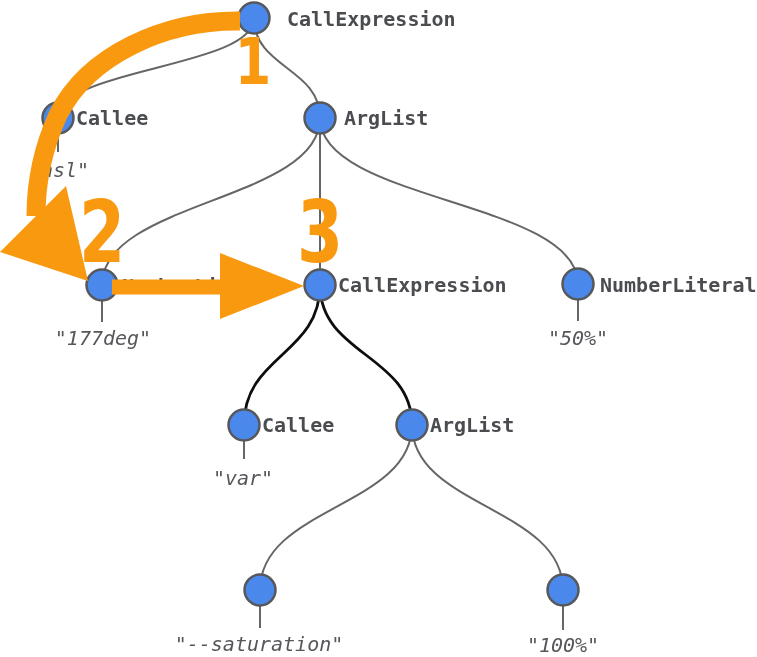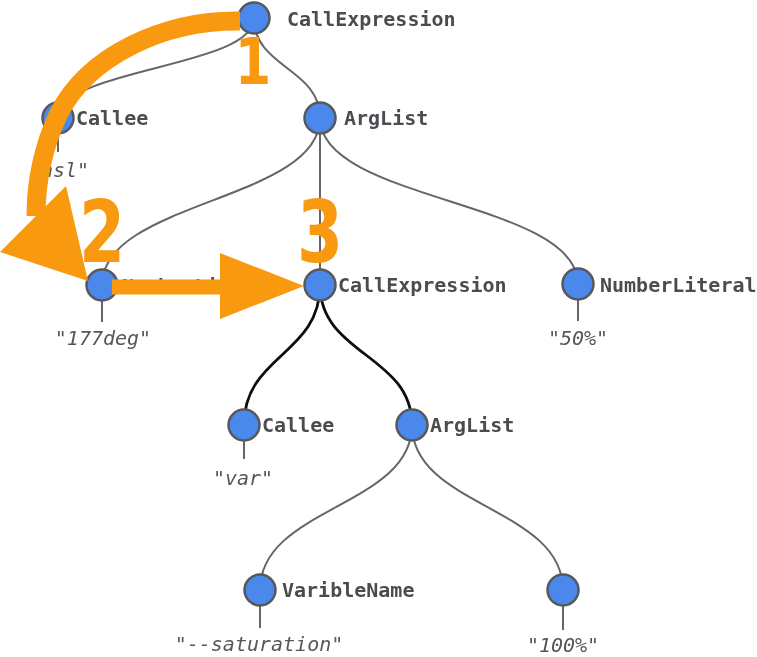--- a/index.html
+++ b/index.html
@@ -56,21 +56,20 @@
   </svg>
 
   <span class="label" style="left:287px;top:6px">CallExpression</span>
   <span class="label" style="left:76px;top:105px">Callee</span>
   <span class="label" style="left:344px;top:105px">ArgList</span>
   <span class="label" style="left:122px;top:273px">NumberLiteral</span>
   <span class="label" style="left:338px;top:272px">CallExpression</span>
   <span class="label" style="left:600px;top:272px">NumberLiteral</span>
   <span class="label" style="left:262px;top:412px">Callee</span>
   <span class="label" style="left:430px;top:412px">ArgList</span>
-  <span class="label" style="left:282px;top:577px">VaribleName</span>
 
   <span class="value" style="left:-61px;top:157px">"hsl"</span>
   <span class="value" style="left:-17px;top:325px">"177deg"</span>
   <span class="value" style="left:458px;top:325px">"50%"</span>
   <span class="value" style="left:123px;top:465px">"var"</span>
   <span class="value" style="left:139px;top:631px">"--saturation"</span>
   <span class="value" style="left:443px;top:632px">"100%"</span>
 
   <svg class="layer-nodes" viewBox="0 0 757 657">
     <circle class="node-circle" cx="254" cy="18" r="15.5"></circle>

